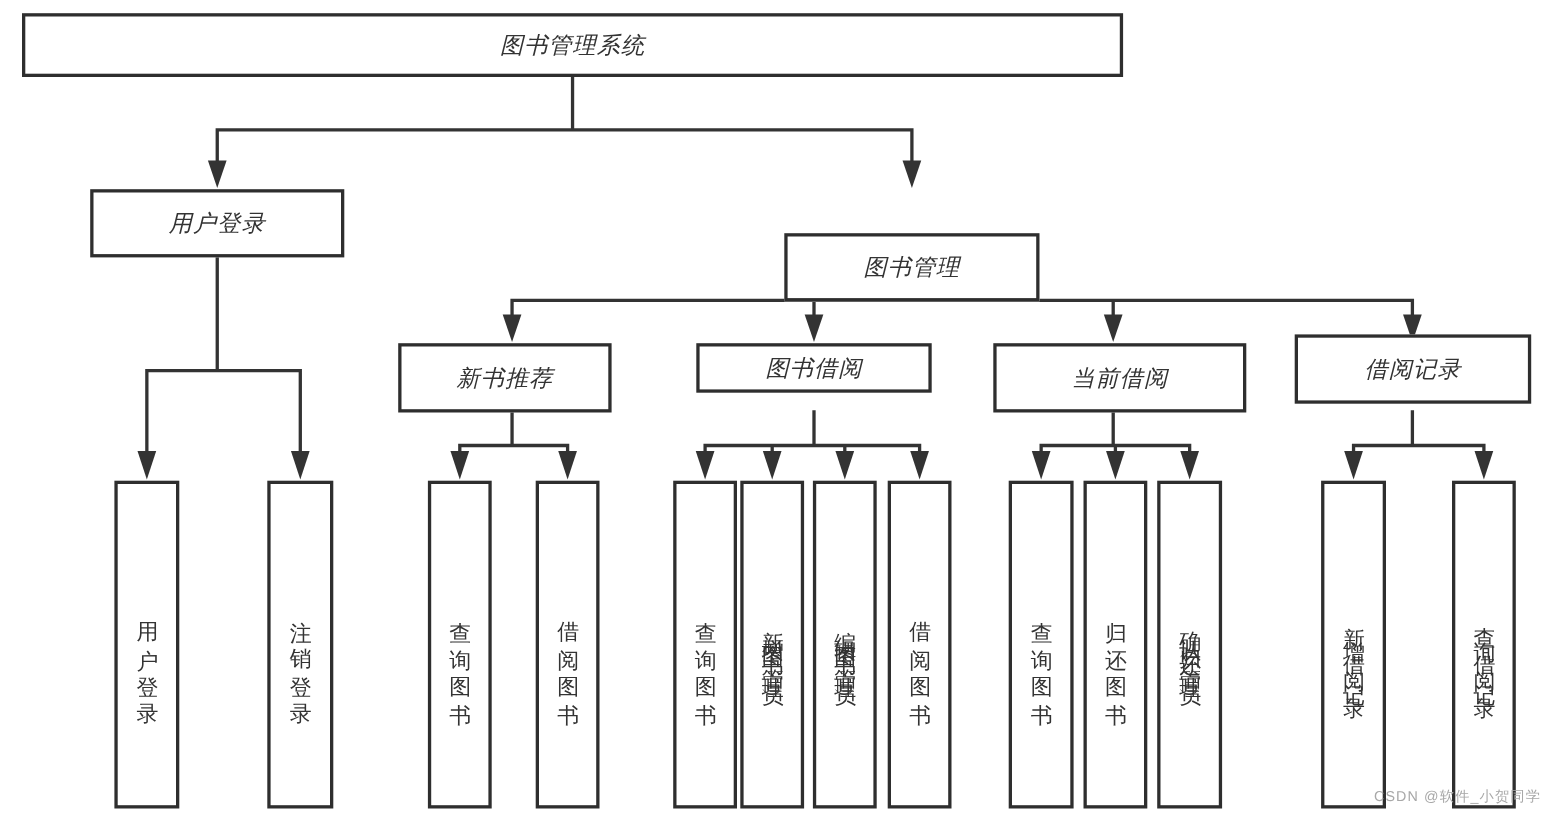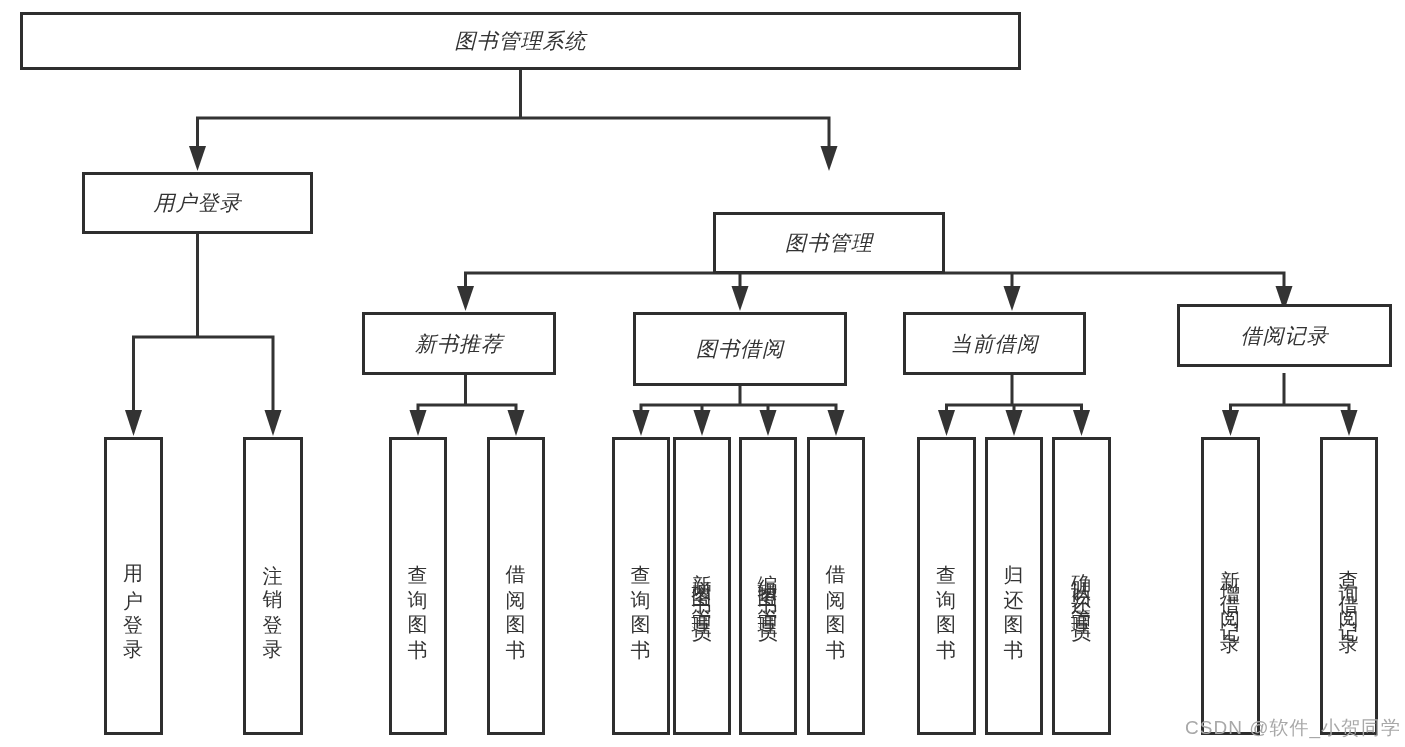--- a/index.html
+++ b/index.html
@@ -30,21 +30,21 @@
     font-size:20px;
     line-height:1;
     white-space:nowrap;
   }
   .sp-wide{letter-spacing:25px;margin-bottom:-25px;}
   .sp-mid{letter-spacing:13px;margin-bottom:-13px;}
   .sp-narrow{letter-spacing:7px;margin-bottom:-7px;}
   .watermark{
     position:absolute;
     right:4px;top:715px;
-    font-size:19px;
+    font-size:13px;
     color:#a8a8a8;
     letter-spacing:1px;
     white-space:nowrap;
   }
 </style>
 </head>
 <body>
 
 <div class="canvas">
 
@@ -95,24 +95,24 @@
   <div class="box h-label" style="left:82px;top:172px;width:231px;height:62px;">
     <span>用户登录</span>
   </div>
   <div class="box h-label" style="left:713px;top:172px;width:232px;height:62px;margin-top:40px;">
     <span>图书管理</span>
   </div>
 
   <div class="box h-label" style="left:362px;top:312px;width:194px;height:63px;">
     <span>新书推荐</span>
   </div>
-  <div class="box h-label" style="left:633px;top:312px;width:214px;height:74px;">
+  <div class="box h-label" style="left:633px;top:312px;width:214px;height:45px;">
     <span>图书借阅</span>
   </div>
-  <div class="box h-label" style="left:903px;top:312px;width:183px;height:63px;">
+  <div class="box h-label" style="left:903px;top:312px;width:230px;height:63px;">
     <span>当前借阅</span>
   </div>
   <div class="box h-label" style="left:1177px;top:304px;width:215px;height:63px;">
     <span>借阅记录</span>
   </div>
 
   <div class="box leaf" style="left:104px;width:59px;">
     <span class="vtext sp-wide">用户登录</span>
   </div>
   <div class="box leaf" style="left:243px;width:60px;">

